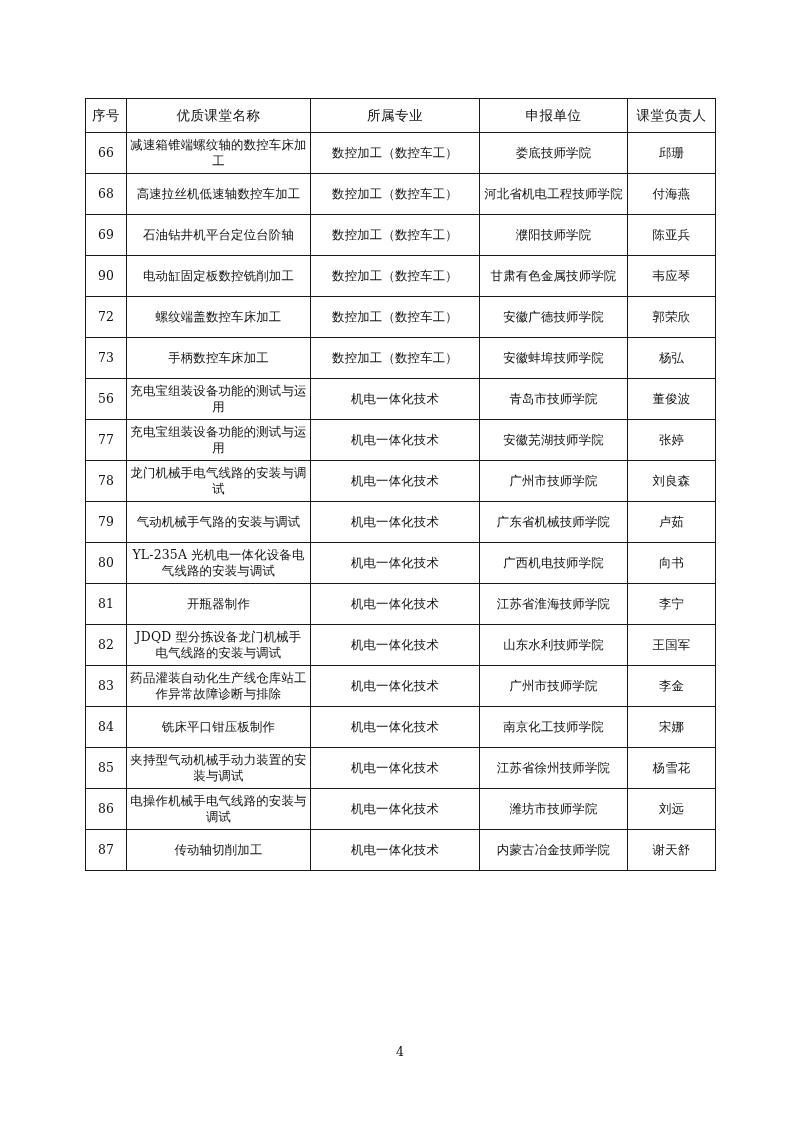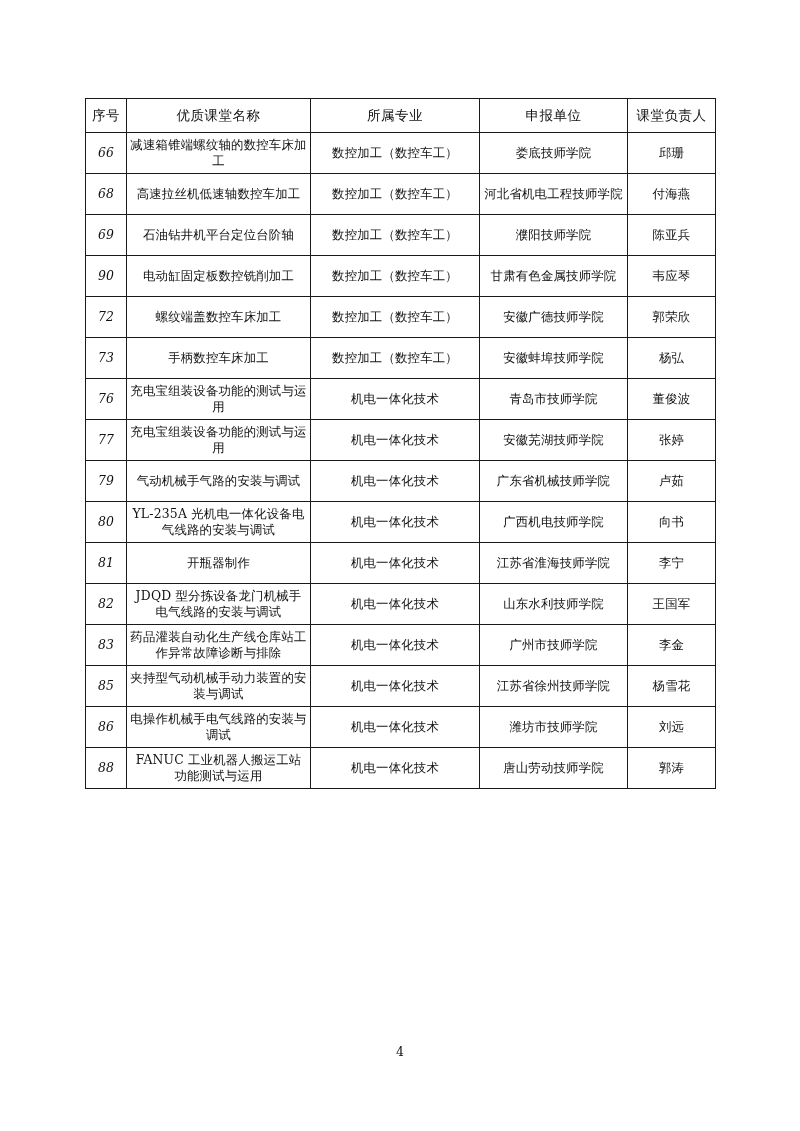--- a/index.html
+++ b/index.html
@@ -57,21 +57,20 @@
     letter-spacing: 0.5px;
   }
   table.doc-table td {
     font-size: 12.4px;
     height: 36px;
     letter-spacing: 0.2px;
   }
   td.seq-cell {
     font-size: 12.6px;
     font-family: "DejaVu Serif", "Liberation Serif", serif;
-    font-style: italic;
   }
   td.name-cell {
     padding-left: 5px;
     padding-right: 5px;
     letter-spacing: 0.1px;
   }
   td.major-cell { letter-spacing: 0.3px; }
   td.unit-cell  { letter-spacing: 0.2px; }
   td.head-cell  { letter-spacing: 0.8px; }
 
@@ -146,34 +145,41 @@
             <td class="head-cell">郭荣欣</td>
           </tr>
           <tr>
             <td class="seq-cell">73</td>
             <td class="name-cell">手柄数控车床加工</td>
             <td class="major-cell">数控加工（数控车工）</td>
             <td class="unit-cell">安徽蚌埠技师学院</td>
             <td class="head-cell">杨弘</td>
           </tr>
           <tr>
-            <td class="seq-cell">76</td>
+            <td class="seq-cell">56</td>
             <td class="name-cell">充电宝组装设备功能的测试与运用</td>
             <td class="major-cell">机电一体化技术</td>
             <td class="unit-cell">青岛市技师学院</td>
             <td class="head-cell">董俊波</td>
           </tr>
           <tr>
             <td class="seq-cell">77</td>
             <td class="name-cell">充电宝组装设备功能的测试与运用</td>
             <td class="major-cell">机电一体化技术</td>
             <td class="unit-cell">安徽芜湖技师学院</td>
             <td class="head-cell">张婷</td>
           </tr>
           <tr>
+            <td class="seq-cell">78</td>
+            <td class="name-cell">龙门机械手电气线路的安装与调试</td>
+            <td class="major-cell">机电一体化技术</td>
+            <td class="unit-cell">广州市技师学院</td>
+            <td class="head-cell">刘良森</td>
+          </tr>
+          <tr>
             <td class="seq-cell">79</td>
             <td class="name-cell">气动机械手气路的安装与调试</td>
             <td class="major-cell">机电一体化技术</td>
             <td class="unit-cell">广东省机械技师学院</td>
             <td class="head-cell">卢茹</td>
           </tr>
           <tr>
             <td class="seq-cell">80</td>
             <td class="name-cell">YL-235A 光机电一体化设备电气线路的安装与调试</td>
             <td class="major-cell">机电一体化技术</td>
@@ -195,39 +201,46 @@
             <td class="head-cell">王国军</td>
           </tr>
           <tr>
             <td class="seq-cell">83</td>
             <td class="name-cell">药品灌装自动化生产线仓库站工作异常故障诊断与排除</td>
             <td class="major-cell">机电一体化技术</td>
             <td class="unit-cell">广州市技师学院</td>
             <td class="head-cell">李金</td>
           </tr>
           <tr>
+            <td class="seq-cell">84</td>
+            <td class="name-cell">铣床平口钳压板制作</td>
+            <td class="major-cell">机电一体化技术</td>
+            <td class="unit-cell">南京化工技师学院</td>
+            <td class="head-cell">宋娜</td>
+          </tr>
+          <tr>
             <td class="seq-cell">85</td>
             <td class="name-cell">夹持型气动机械手动力装置的安装与调试</td>
             <td class="major-cell">机电一体化技术</td>
             <td class="unit-cell">江苏省徐州技师学院</td>
             <td class="head-cell">杨雪花</td>
           </tr>
           <tr>
             <td class="seq-cell">86</td>
             <td class="name-cell">电操作机械手电气线路的安装与调试</td>
             <td class="major-cell">机电一体化技术</td>
             <td class="unit-cell">潍坊市技师学院</td>
             <td class="head-cell">刘远</td>
           </tr>
           <tr>
-            <td class="seq-cell">88</td>
-            <td class="name-cell">FANUC 工业机器人搬运工站功能测试与运用</td>
-            <td class="major-cell">机电一体化技术</td>
-            <td class="unit-cell">唐山劳动技师学院</td>
-            <td class="head-cell">郭涛</td>
+            <td class="seq-cell">87</td>
+            <td class="name-cell">传动轴切削加工</td>
+            <td class="major-cell">机电一体化技术</td>
+            <td class="unit-cell">内蒙古冶金技师学院</td>
+            <td class="head-cell">谢天舒</td>
           </tr>
         </tbody>
     </table>
   </div>
 
   <div class="page-number">4</div>
 
 </div>
 
 </body></html>

